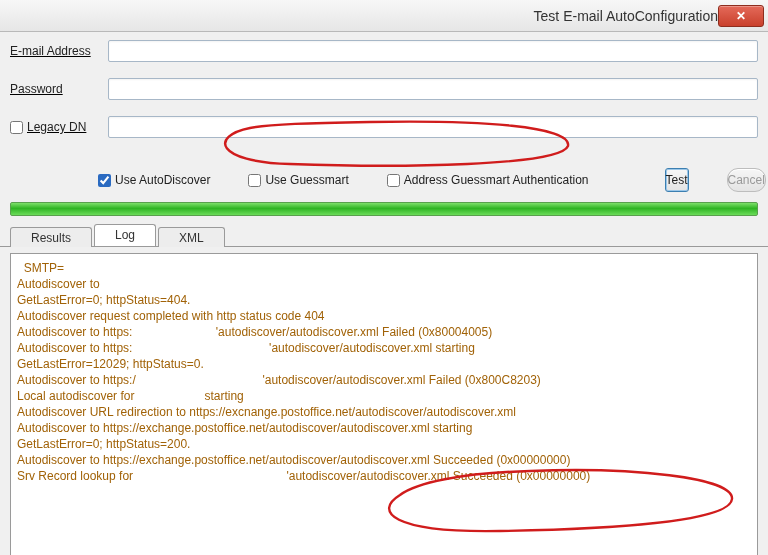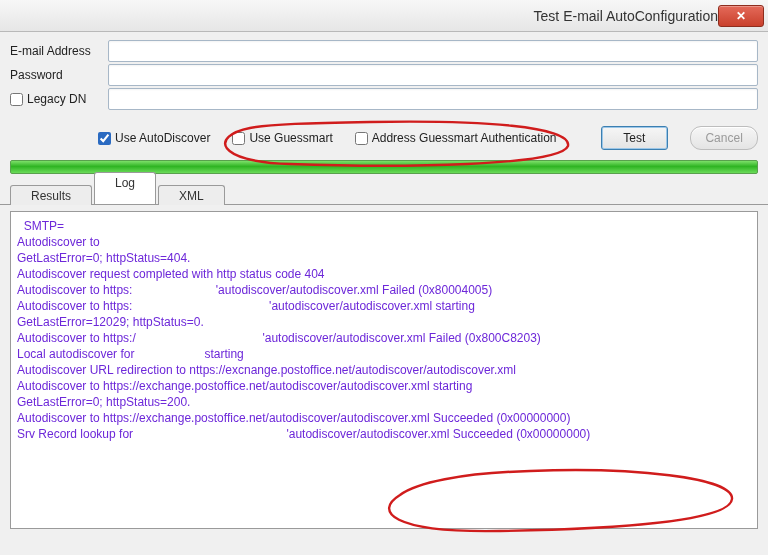--- a/index.html
+++ b/index.html
@@ -16,32 +16,32 @@
   .closebtn {
     width: 46px; height: 22px; margin-right: 4px;
     background: linear-gradient(to bottom, #e46a5a, #c9402c);
     border: 1px solid #8e2d1e; border-radius: 3px;
     display: flex; align-items: center; justify-content: center;
     color: #fff; font-weight: bold; font-size: 13px;
     box-shadow: inset 0 1px 0 rgba(255,255,255,0.3);
   }
 
   .form-area { padding: 8px 10px 4px 10px; }
-  .form-row { display: flex; align-items: center; margin-bottom: 2px; }
+  .form-row { display: flex; align-items: center; margin-bottom: 16px; text-decoration: underline; }
   .form-row .lbl { width: 98px; color: #222; }
   .form-row .lbl.chk { display: flex; align-items: center; gap: 4px; }
   .txt {
     flex: 1; height: 22px;
     background: #fff; border: 1px solid #a7b7c7;
     border-radius: 2px; padding: 2px 6px;
     box-shadow: inset 0 1px 2px rgba(0,0,0,0.05);
   }
 
   .options-row {
-    display: flex; align-items: center; gap: 22px;
+    display: flex; align-items: center; gap: 38px;
     padding: 10px 10px 8px 98px;
   }
   .chk { display: flex; align-items: center; gap: 4px; color: #222; white-space: nowrap; }
   input[type="checkbox"] { width: 13px; height: 13px; accent-color: #2a6ac1; }
   .spacer { flex: 1; }
   .btn {
     width: 86px; height: 24px;
     background: linear-gradient(to bottom, #f6f6f6, #e4e4e4);
     border: 1px solid #8a8a8a; border-radius: 3px;
     color: #222; cursor: default;
@@ -63,28 +63,28 @@
     display: flex; align-items: flex-end; gap: 0;
     padding: 0 10px; position: relative;
     border-bottom: 1px solid #9a9a9a; height: 23px;
   }
   .tab {
     padding: 3px 20px; border: 1px solid #9a9a9a; border-bottom: none;
     margin-right: 2px; border-radius: 3px 3px 0 0;
     background: #ededed; color: #333;
     position: relative; top: 1px; height: 20px;
   }
-  .tab.active { background: #fff; top: 0; height: 32px; z-index: 2; }
+  .tab.active { background: #fff; top: 0; height: 22px; z-index: 2; }
 
   .logpanel {
     margin: 6px 10px 10px 10px; height: 318px;
     background: #fff; border: 1px solid #9a9a9a;
     padding: 6px 6px; overflow: hidden;
   }
-  .logline { color: #6d28d9; line-height: 16px; white-space: pre; font-size: 12px; }
+  .logline { color: #a16207; line-height: 16px; white-space: pre; font-size: 12px; }
 
   
   .annot { position: absolute; pointer-events: none; }
   .annot svg { overflow: visible; }
   .annot path, .annot ellipse { fill: none; stroke: #d01c1c; stroke-width: 2.4; }
 
   .annot1 { left: 220px; top: 118px; }
   .annot2 { left: 380px; top: 465px; }
 </style>
 </head>

